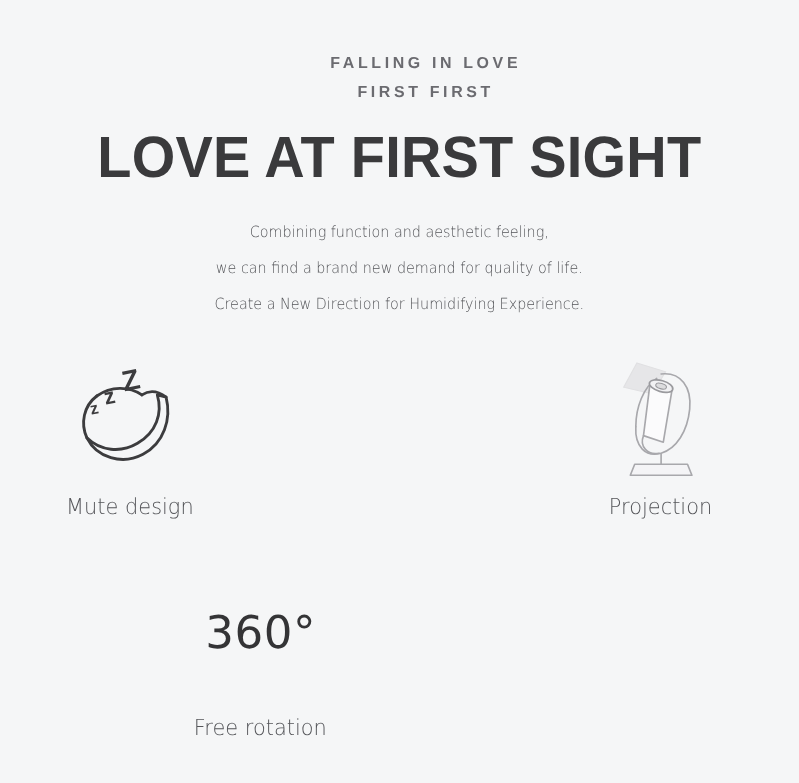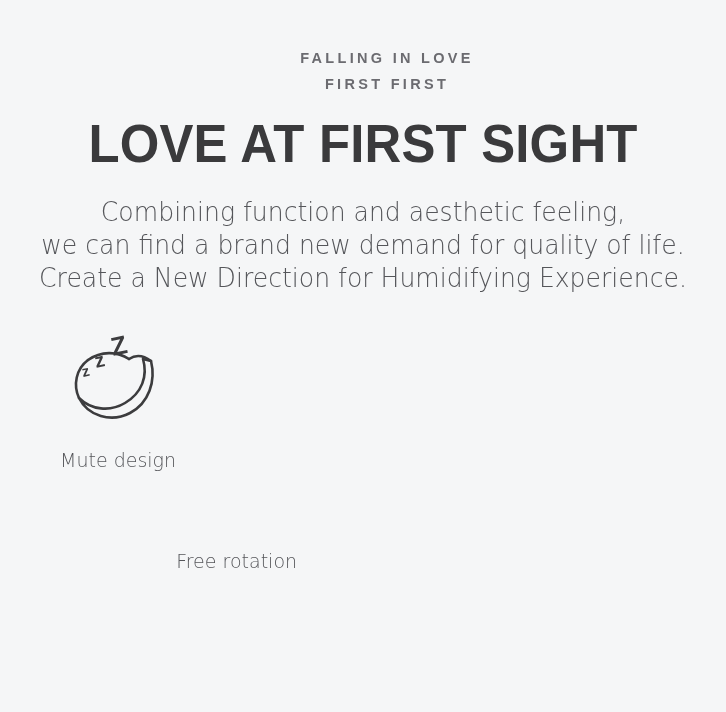--- a/index.html
+++ b/index.html
@@ -47,21 +47,21 @@
     line-height: 58px;
     font-family: "Liberation Sans", sans-serif;
     transform: scaleX(0.96);
   }
 
   
   .body-copy {
     text-align: center;
     margin-top: 22px;
     color: #55565a;
-    font-size: 27px;
+    font-size: 14px;
     font-weight: 300;
     line-height: 33px;
     font-family: "DejaVu Sans", sans-serif;
   }
   .body-copy div {
     white-space: nowrap;
     transform: scaleX(0.93);
   }
 
   
@@ -146,27 +146,54 @@
 
             <text x="20" y="48" font-family="'Liberation Sans',sans-serif" font-size="15" font-weight="700" fill="#3c3c3e" transform="rotate(-12 20 48)">z</text>
             <text x="33" y="39" font-family="'Liberation Sans',sans-serif" font-size="20" font-weight="700" fill="#3c3c3e" transform="rotate(-12 33 39)">z</text>
             <text x="50" y="27" font-family="'Liberation Sans',sans-serif" font-size="26" font-weight="700" fill="#3c3c3e" transform="rotate(-12 50 27)">Z</text>
           </svg>
         </div>
         <div class="label-gap-1"></div>
         <div class="feature-label">Mute design</div>
       </div>
 
+      <div class="feature-cell col-right">
+        <div class="icon-box">
+          <svg width="110" height="118" viewBox="0 0 110 118">
+
+            <path d="M34 8 L60 16 L48 36 L22 30 Z" fill="#e6e6e8" stroke="#e0e0e2" stroke-width="1"></path>
+
+            <path d="M56 18 C74 16 84 30 82 50 C80 70 70 86 56 90
+                     C42 94 32 84 33 66" fill="none" stroke="#a8a8ac" stroke-width="1.5" stroke-linecap="round"></path>
+            <path d="M33 66 C33 48 40 30 52 22" fill="none" stroke="#a8a8ac" stroke-width="1.5" stroke-linecap="round"></path>
+
+            <path d="M46 26 L66 32 L58 80 L40 74 Z" fill="#fbfbfc" stroke="#a8a8ac" stroke-width="1.5" stroke-linejoin="round"></path>
+            <ellipse cx="56" cy="29" rx="11" ry="5" fill="#f1f1f3" stroke="#9a9a9e" stroke-width="1.5" transform="rotate(16 56 29)"></ellipse>
+            <ellipse cx="56" cy="29" rx="5" ry="2.4" fill="#dcdcde" stroke="#9a9a9e" stroke-width="1" transform="rotate(16 56 29)"></ellipse>
+
+            <path d="M40 74 C36 84 44 92 54 90" fill="none" stroke="#a8a8ac" stroke-width="1.5" stroke-linecap="round"></path>
+
+            <path d="M56 90 L56 100" stroke="#a8a8ac" stroke-width="1.5"></path>
+
+            <path d="M32 100 L80 100 L84 110 L28 110 Z" fill="#f4f4f6" stroke="#a8a8ac" stroke-width="1.5" stroke-linejoin="round"></path>
+          </svg>
+        </div>
+        <div class="label-gap-1"></div>
+        <div class="feature-label">Projection</div>
+      </div>
     </div>
 
     <div class="row-gap"></div>
 
     <div class="feature-row">
 
 
       <div class="feature-cell col-right">
+        <div class="icon-box row2">
+          <span class="deg-text">360°</span>
+        </div>
         <div class="label-gap-2"></div>
         <div class="feature-label">Free rotation</div>
       </div>
     </div>
 
   </div>
 </div>
 
 </body></html>

